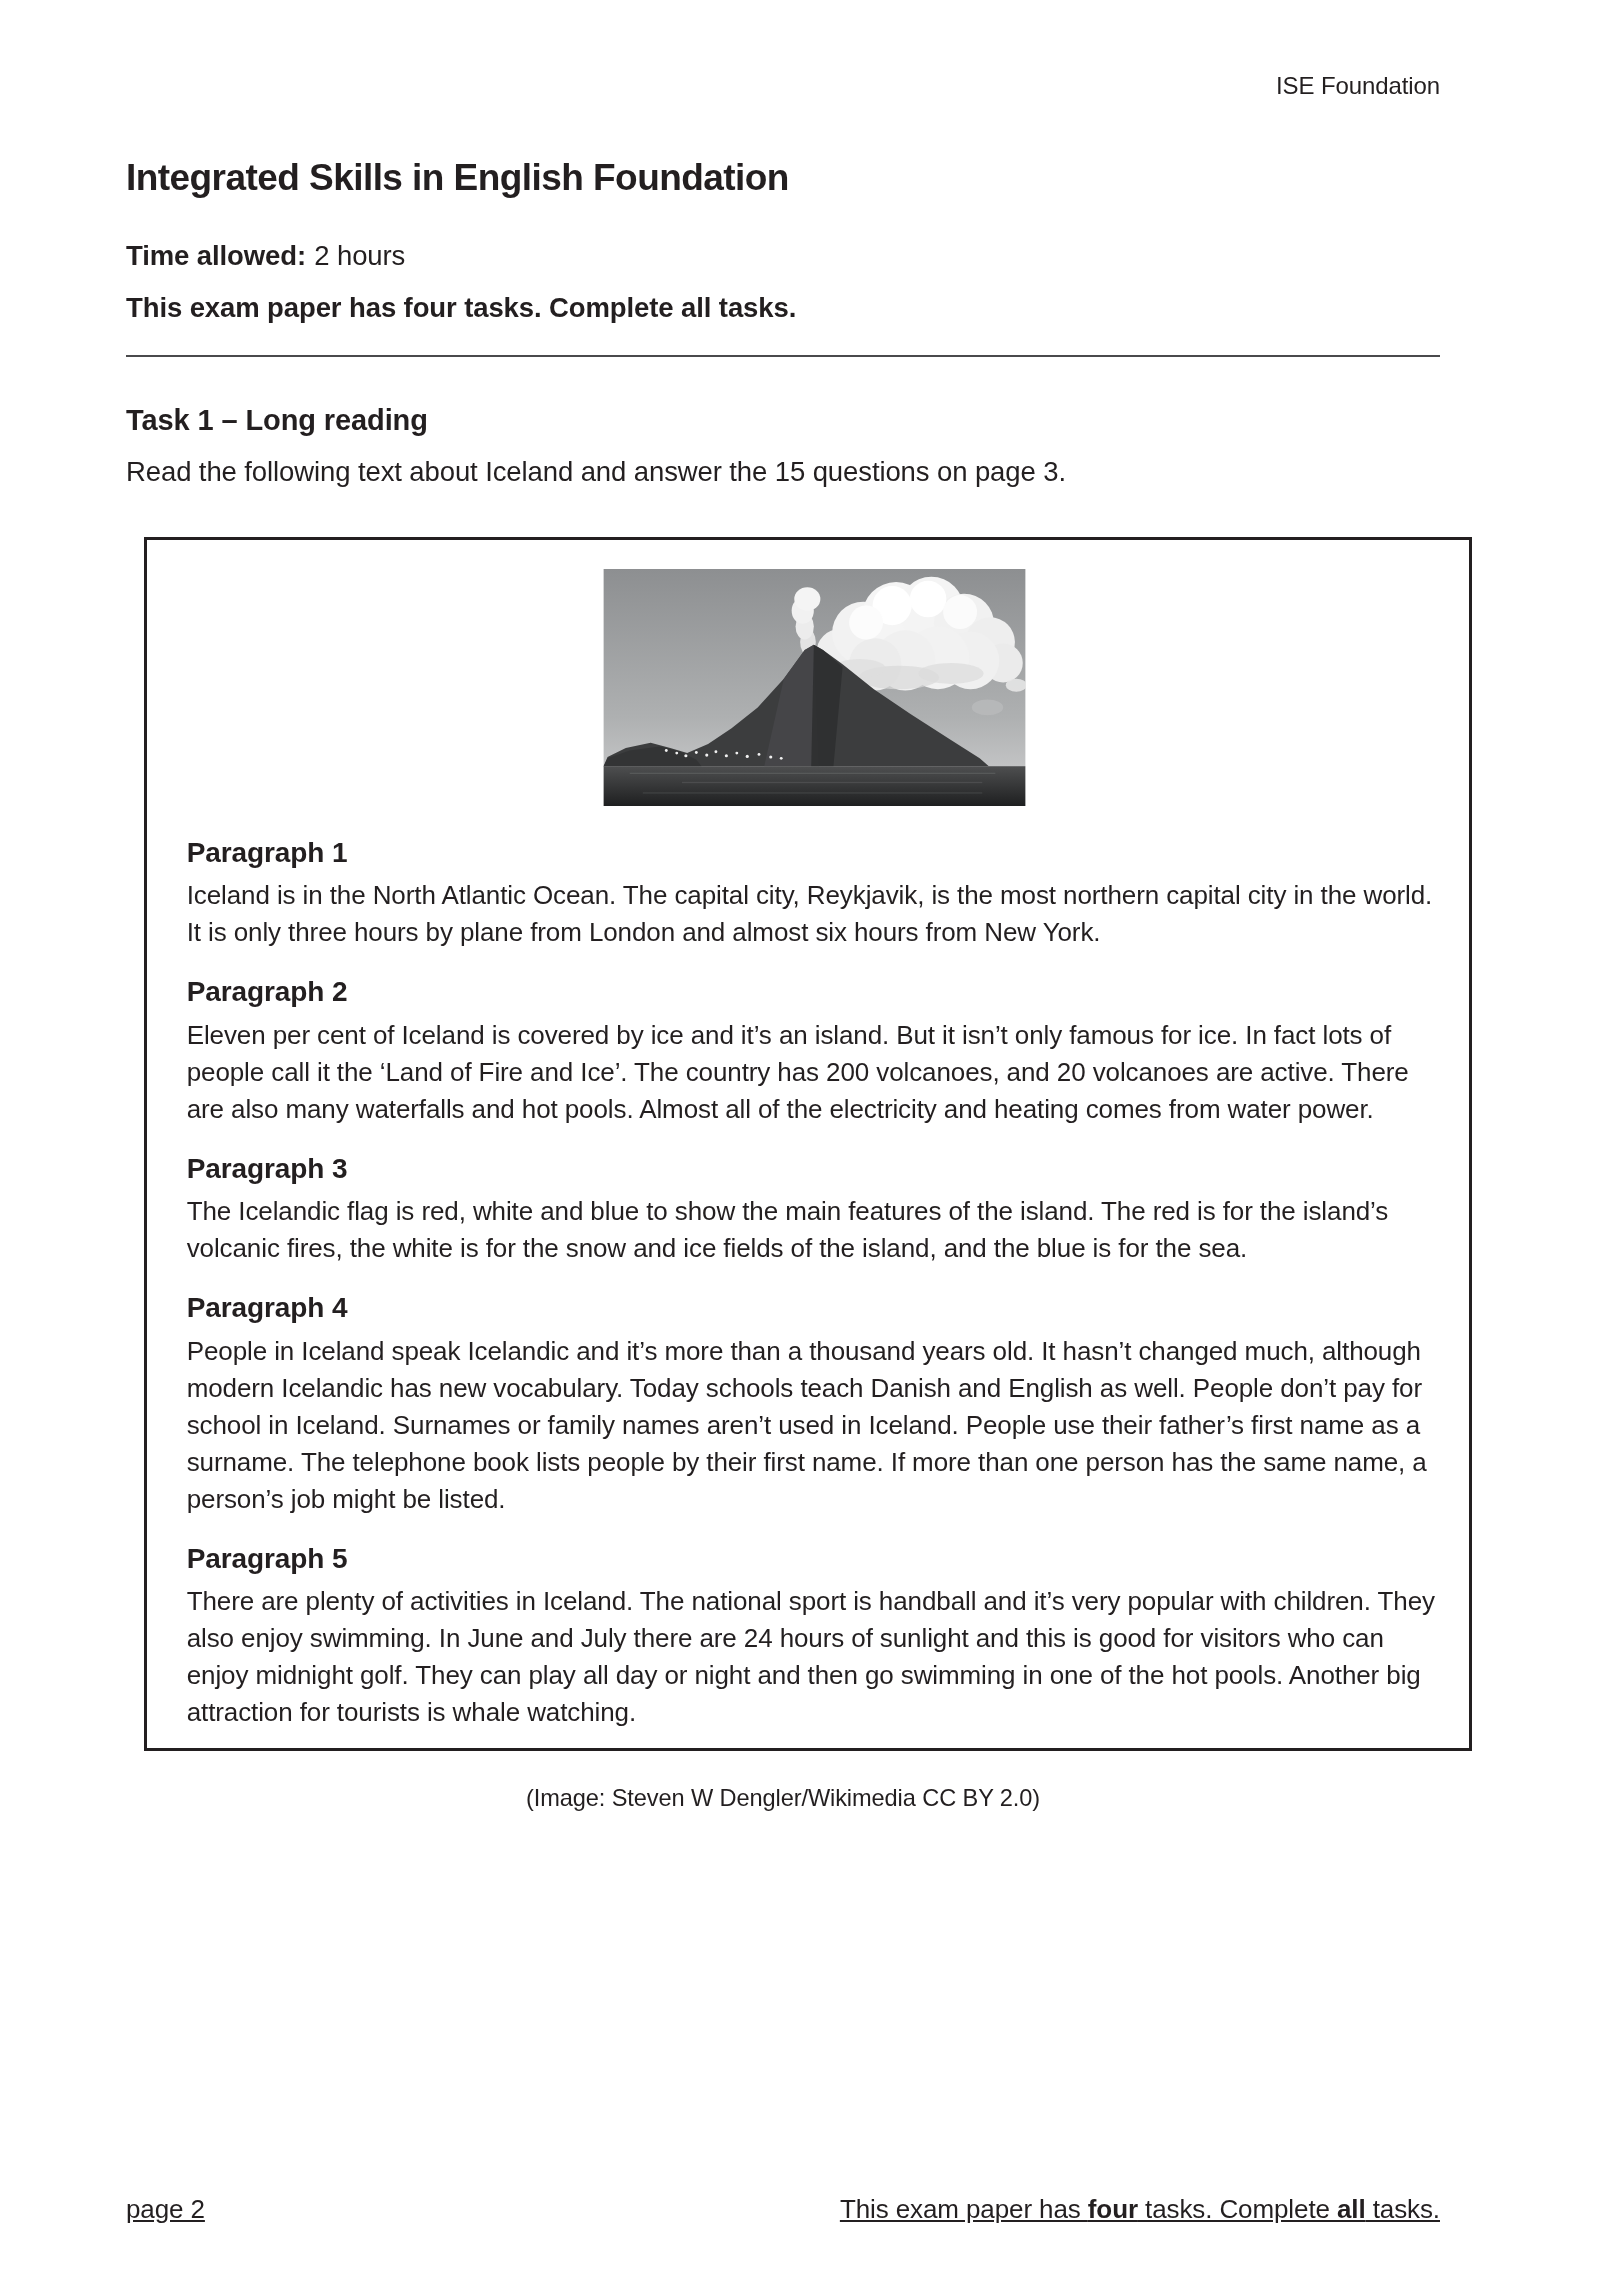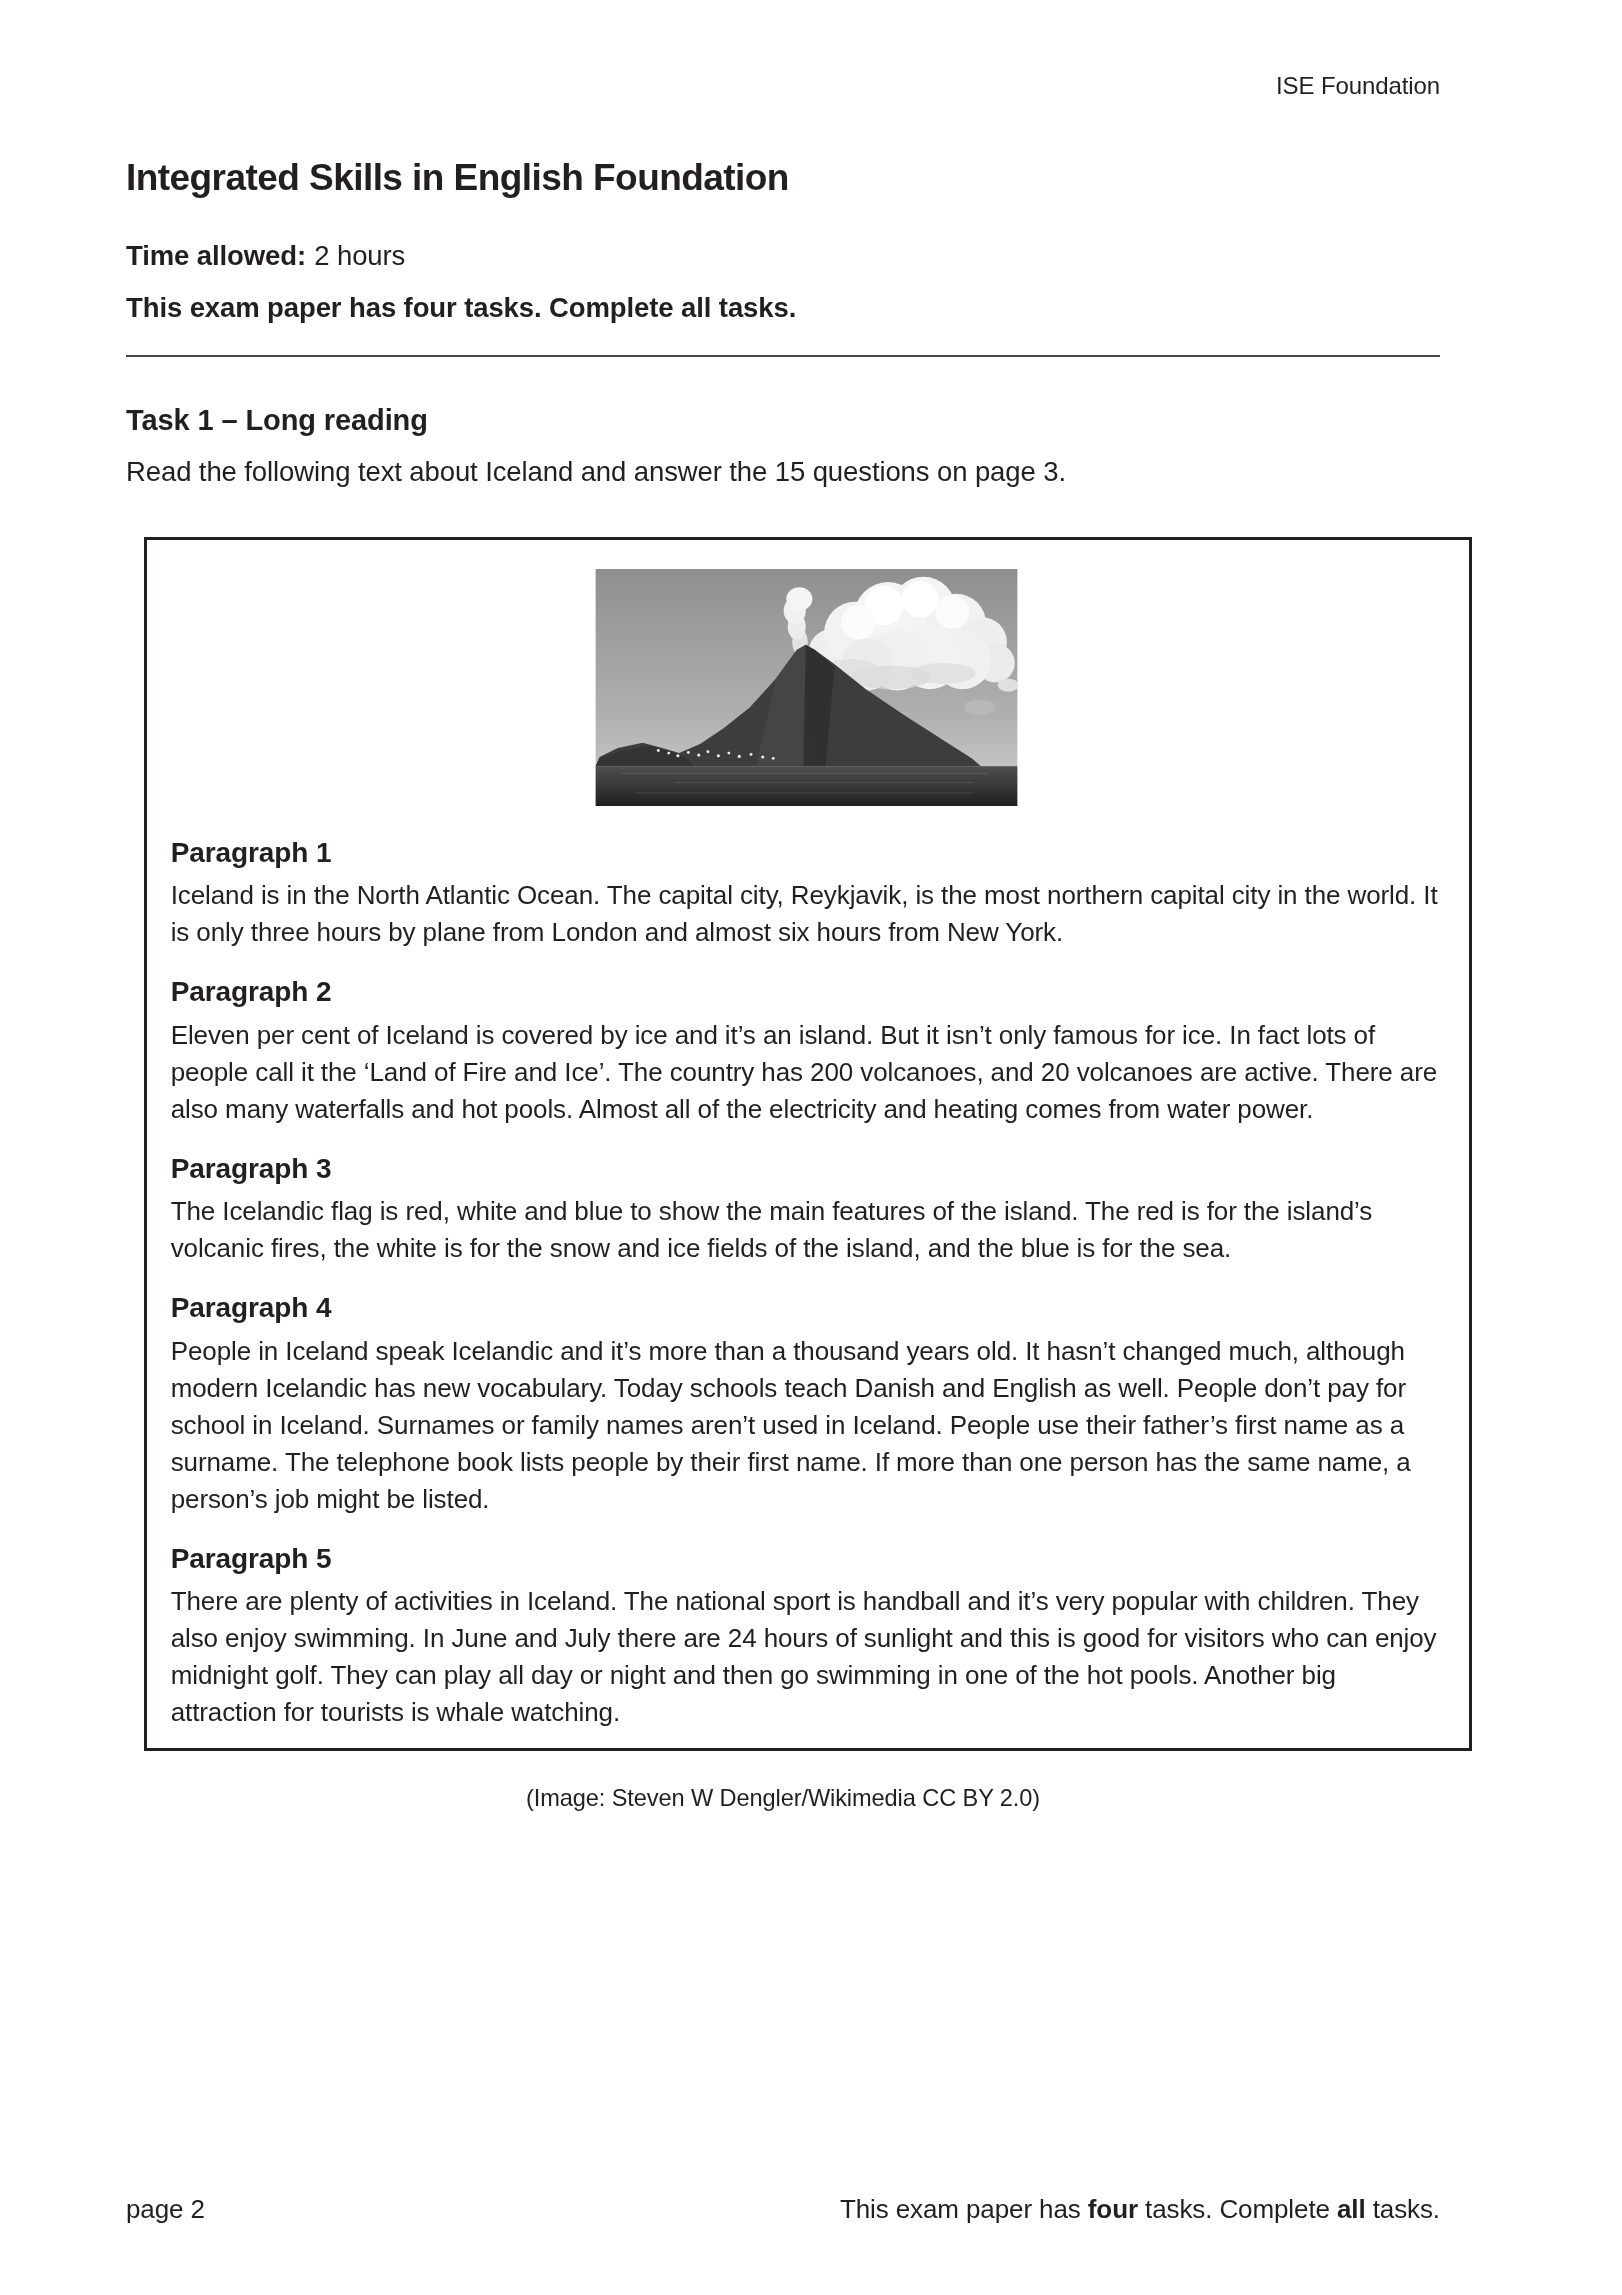--- a/index.html
+++ b/index.html
@@ -58,21 +58,21 @@
     margin-top: 17px;
     font-size: 27.5px;
     line-height: 34px;
   }
   .reading-box {
     box-sizing: border-box;
     margin-top: 48px;
     margin-left: 17.7px;
     width: 1328px;
     border: 3.3px solid #231f20;
-    padding: 29px 26px 17px 24px;
+    padding: 29px 26px 17px 40px;
     background: #ffffff;
   }
   .photo {
     display: block;
     margin: 0 auto;
     width: 423px;
     height: 237px;
   }
   .para-label {
     margin-top: 22px;
@@ -97,20 +97,21 @@
   .footer {
     position: absolute;
     left: 126px;
     right: 126px;
     top: 2193px;
     display: flex;
     justify-content: space-between;
     align-items: baseline;
     font-size: 26px;
     line-height: 33px;
+    text-decoration: underline;
   }
   .footer b { font-weight: 700; text-align: center; }
 </style>
 </head>
 <body>
 
 <div class="page">
 
   <div class="brand">ISE Foundation</div>
 

